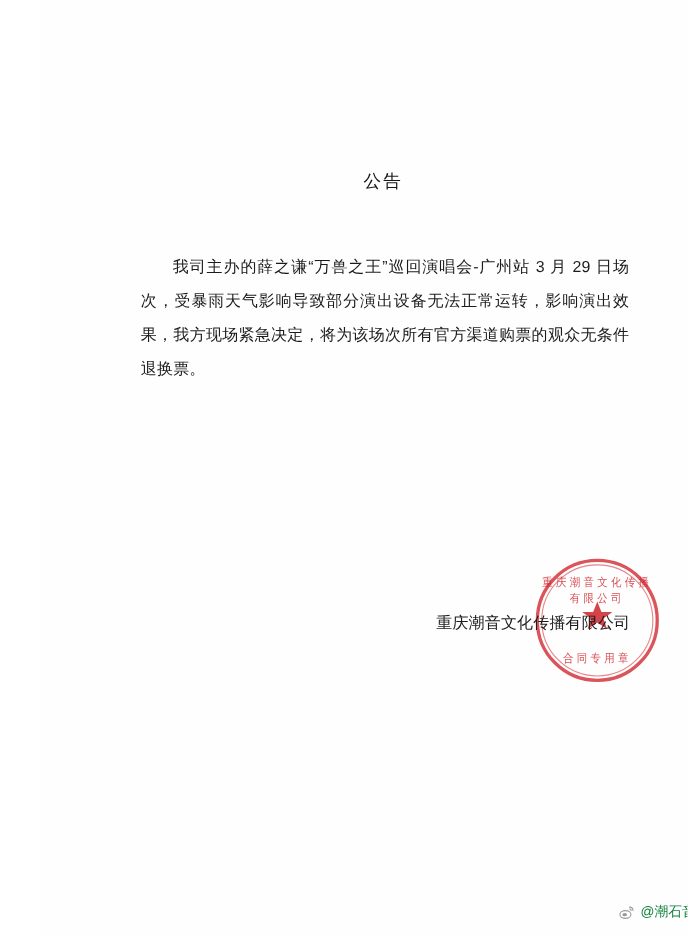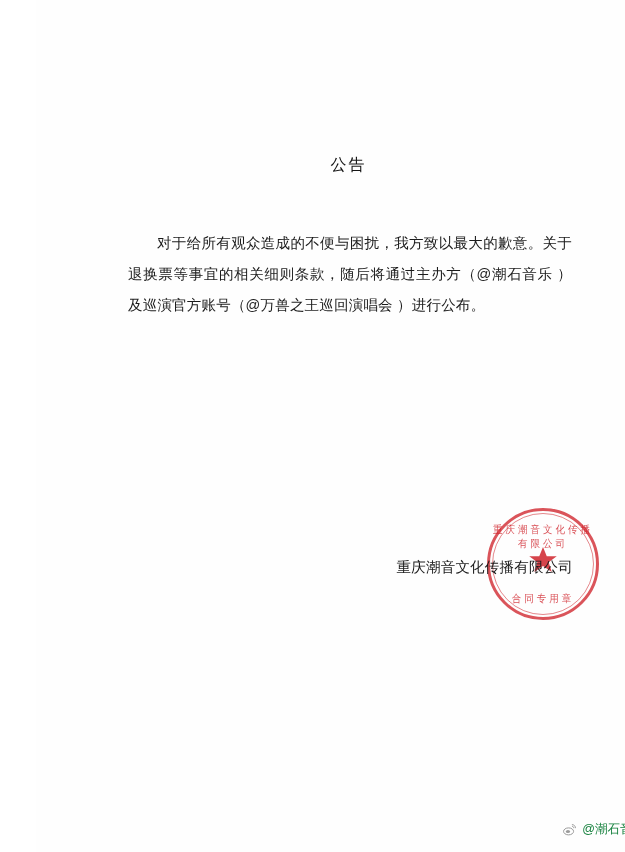--- a/index.html
+++ b/index.html
@@ -150,21 +150,21 @@
   .weibo-icon svg { display: block; width: 15px; height: 15px; }
 </style>
 </head>
 <body>
 
 <div class="page">
 
   <div class="doc-title">公告</div>
 
   <div class="body-wrap">
-    <p class="para">对于给所有观众造成的不便与困扰，我方致以最大的歉意。关于退换票等事宜的相关细则条款，随后将通过主办方（@潮石音乐 ）及巡演官方账号（@万兽之王巡回演唱会 ）进行公布。</p>
+    <p class="para">我司主办的薛之谦“万兽之王”巡回演唱会-广州站 3 月 29 日场次，受暴雨天气影响导致部分演出设备无法正常运转，影响演出效果，我方现场紧急决定，将为该场次所有官方渠道购票的观众无条件退换票。</p>
   </div>
 
   <div class="seal">
     <div class="ring"></div>
     <div class="ring-inner"></div>
     <div class="seal-text-top">重庆潮音文化传播有限公司</div>
     <div class="star">
       <svg viewBox="0 0 24 24" aria-hidden="true">
         <polygon points="12,1.5 15,9 23,9 16.5,13.8 19,21.5 12,16.8 5,21.5 7.5,13.8 1,9 9,9" fill="currentColor"></polygon>
       </svg>

